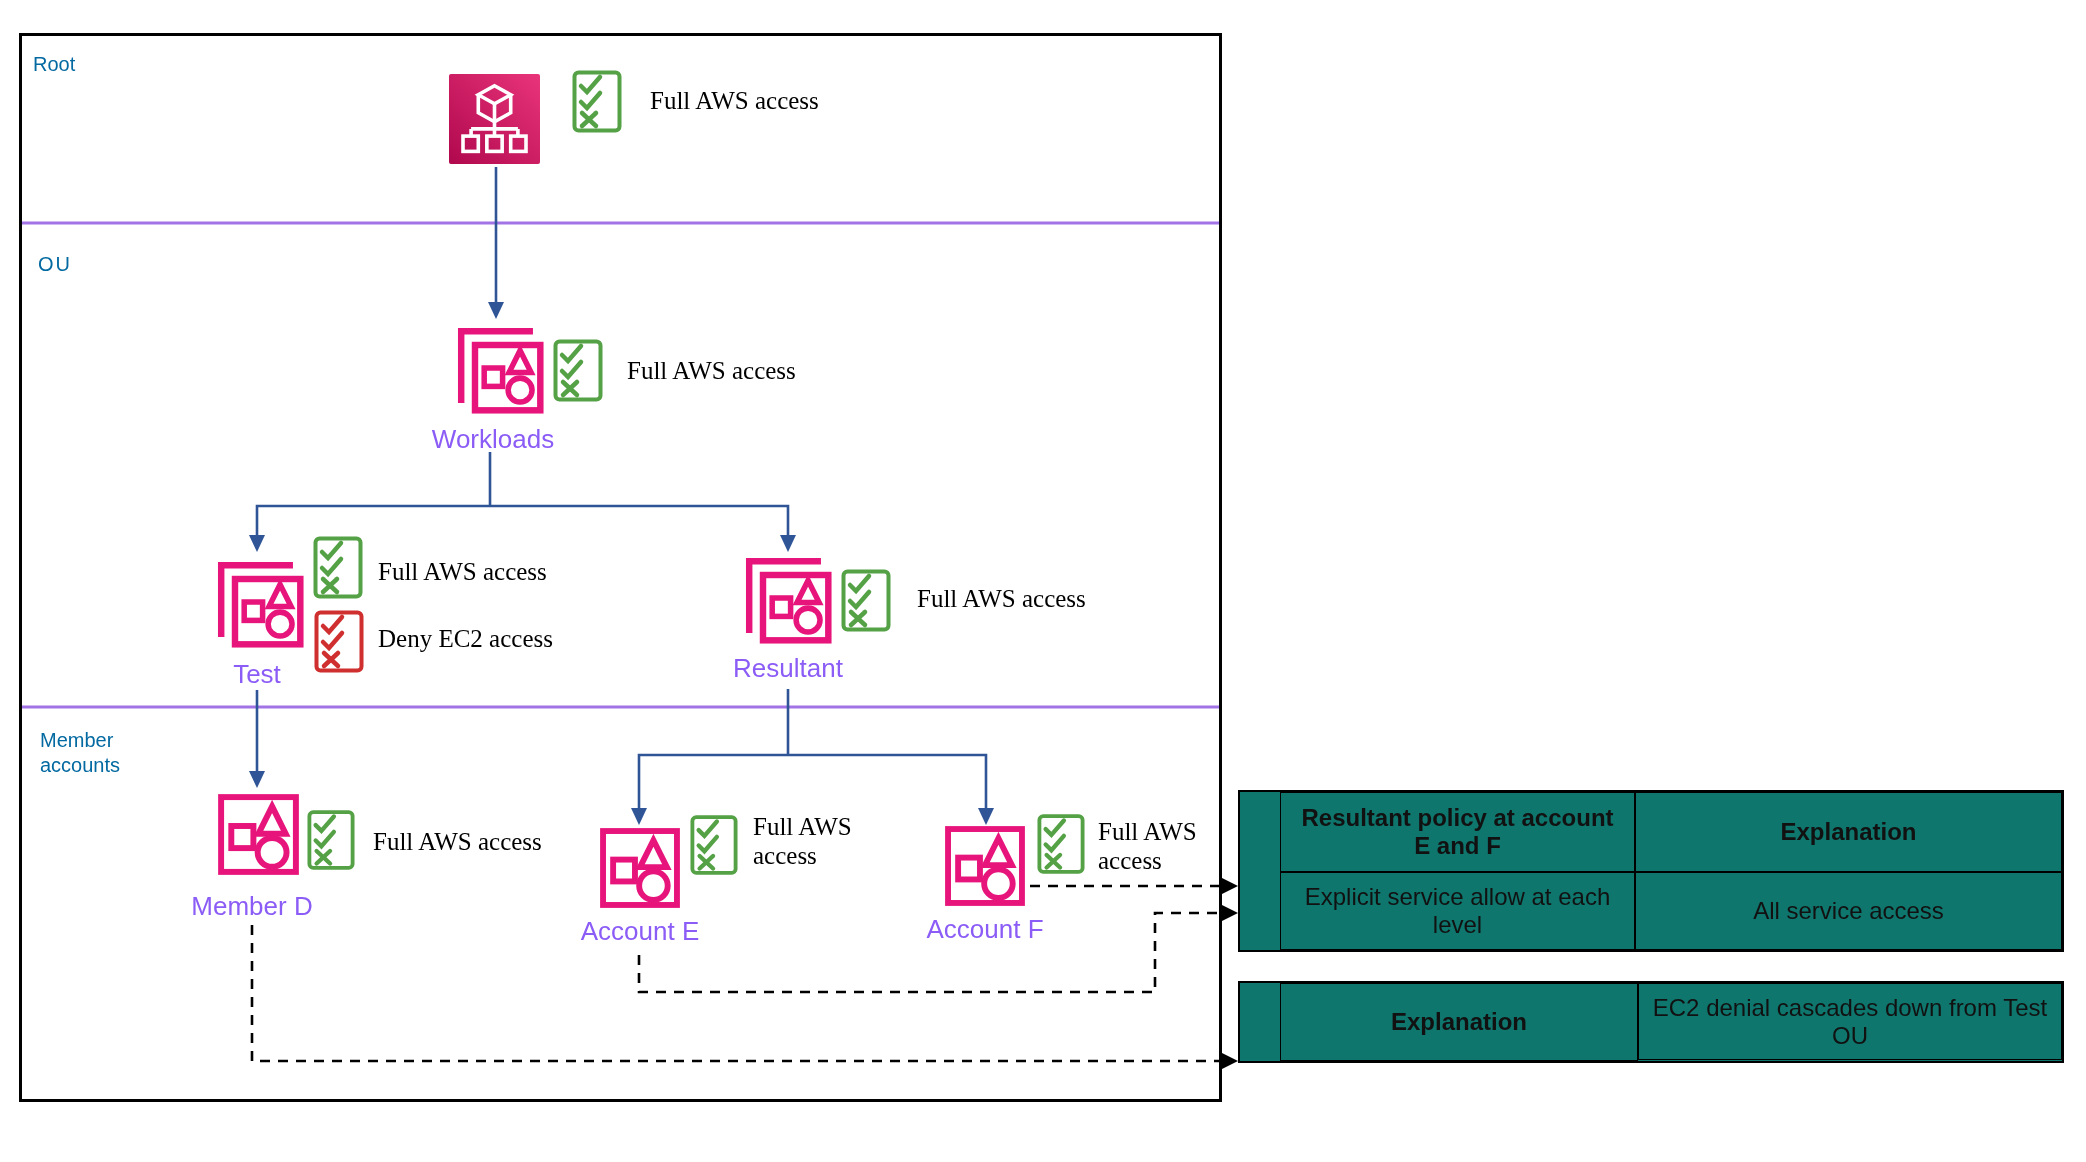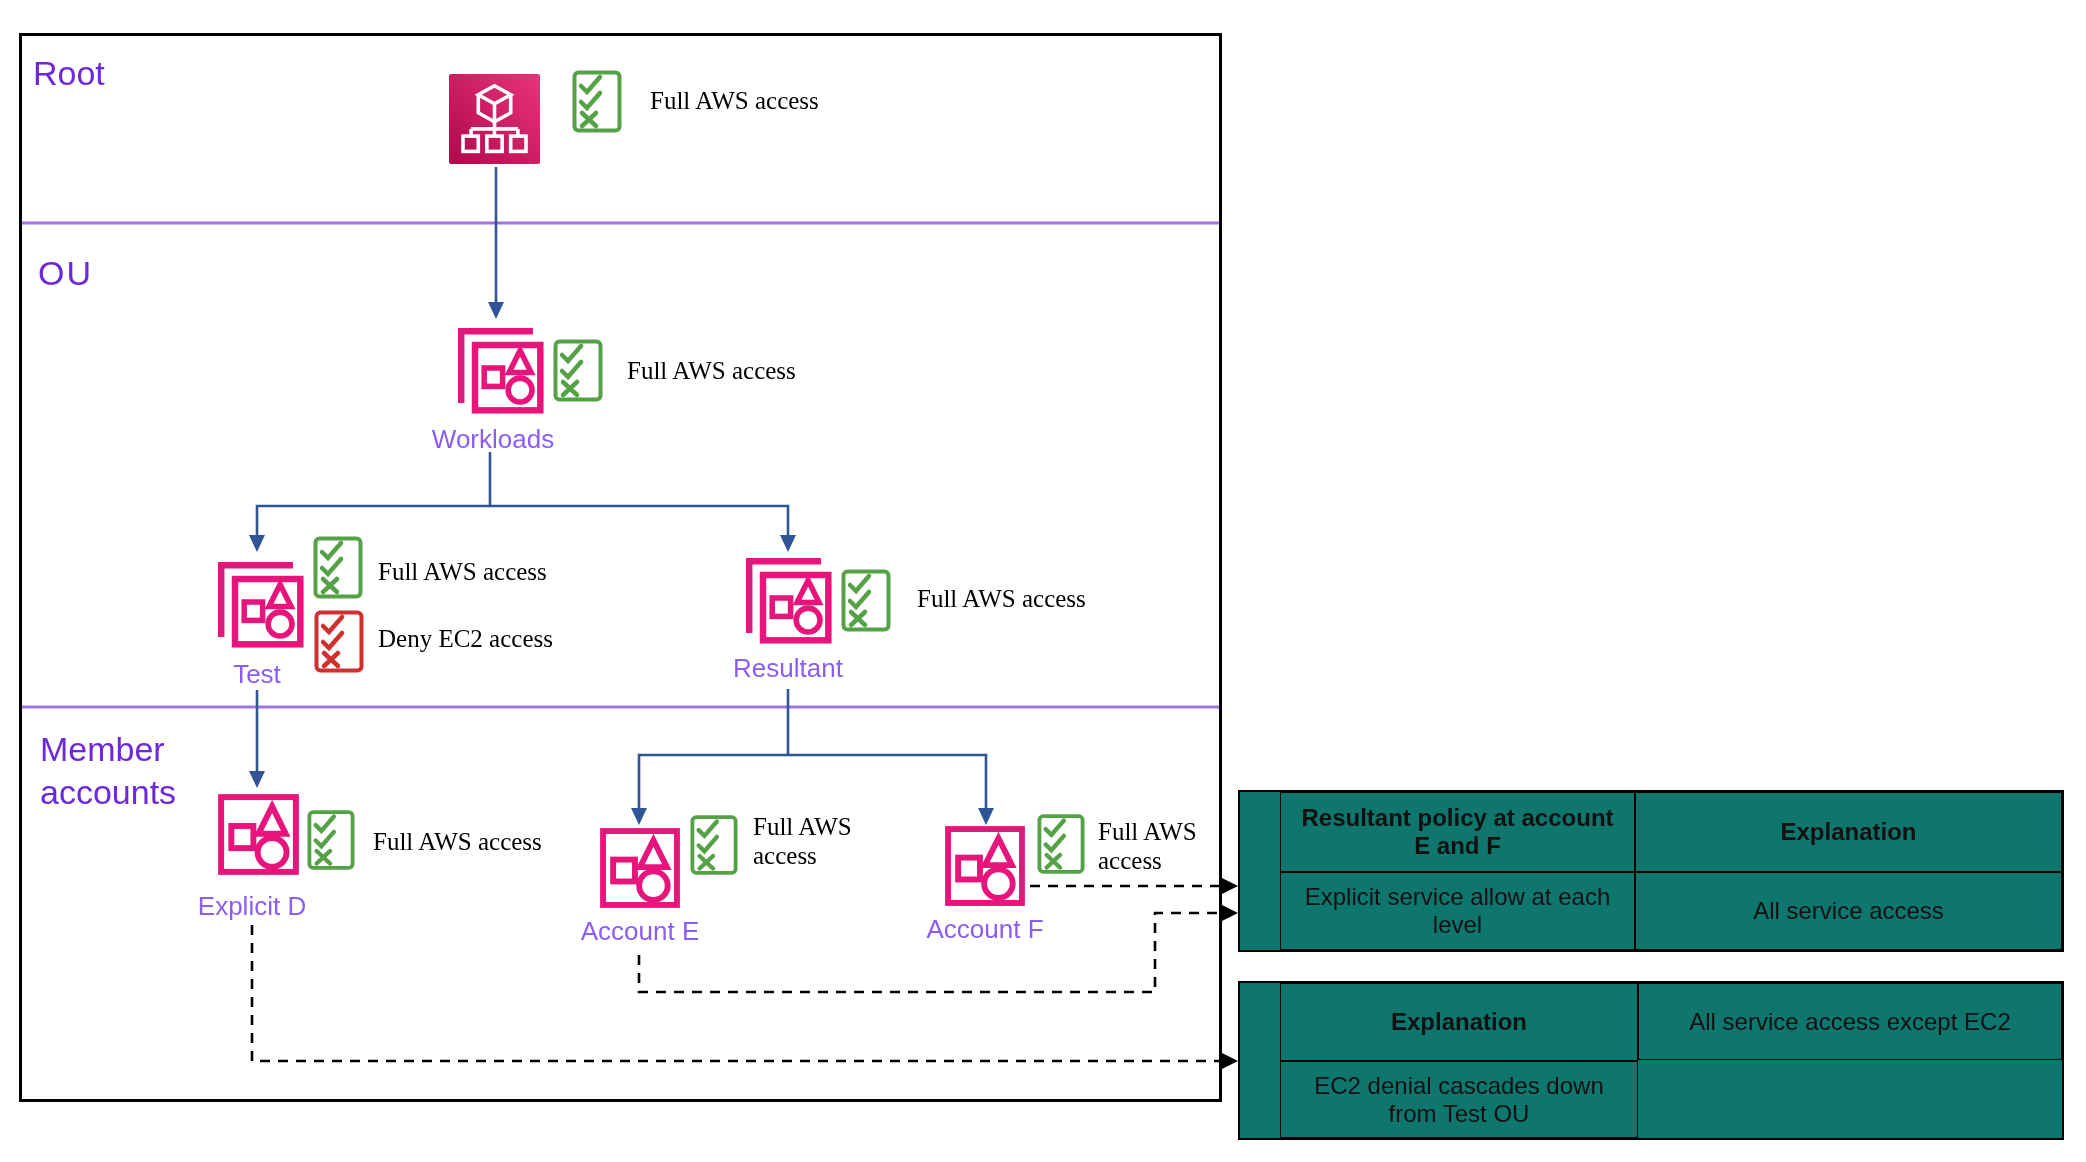--- a/index.html
+++ b/index.html
@@ -6,21 +6,21 @@
   .canvas{
     position:relative;width:2086px;height:1162px;background:#ffffff;
     font-family:"Liberation Sans", sans-serif;color:#111;overflow:hidden;
   }
   .abs{position:absolute;}
   .outer-box{
     left:19px;top:33px;width:1203px;height:1069px;
     border:3px solid #000;box-sizing:border-box;background:#fff;
   }
   .overlay{left:0;top:0;width:2086px;height:1162px;pointer-events:none;}
-  .section-label{font-size:34px;line-height:1.25;color:#6d28d9;}
+  .section-label{font-size:20px;line-height:1.25;color:#0369a1;}
   .node-label{font-size:26px;color:#8b5cf6;transform:translateX(-50%);white-space:nowrap;}
   .policy-label{font-size:25px;color:#000;white-space:nowrap;font-family:Liberation Serif, serif;}
   .policy-label.wrap{white-space:normal;line-height:29px;width:150px;}
   .icon{display:block;}
   .org-icon-bg{
     background:linear-gradient(45deg,#b0084d 0%,#e9347a 100%);
     border-radius:2px;
   }
   .policy-table{
     border:2.5px solid #000;box-sizing:border-box;background:#0f766e;
@@ -178,21 +178,21 @@
   <svg class="abs icon" style="left:307px;top:809px" width="48" height="62" viewBox="0 0 50 63">
     <rect x="2.5" y="2.5" width="45" height="58" rx="4" fill="#fff" stroke="#55a146" stroke-width="4"></rect>
     <g stroke="#55a146" stroke-width="4.5" fill="none" stroke-linecap="round">
       <path d="M9 16 L15 22 L28 7"></path>
         <path d="M9 32 L15 38 L28 23"></path>
       <path d="M10 43 L24 56"></path>
         <path d="M24 43 L10 56"></path>
     </g>
   </svg>
   <div class="abs policy-label" style="left:373px;top:828px">Full AWS access</div>
-  <div class="abs node-label" style="left:252px;top:891px">Explicit D</div>
+  <div class="abs node-label" style="left:252px;top:891px">Member D</div>
 
   <svg class="abs icon" style="left:598px;top:826px" width="84" height="84" viewBox="0 0 100 100" fill="none" stroke="#e7157b">
     <rect x="6" y="6" width="88" height="88" fill="#fff" stroke-width="7"></rect>
     <rect x="18" y="40" width="26" height="26" stroke-width="7"></rect>
     <path d="M66 17 L82 49 L50 49 Z" stroke-width="7"></path>
     <circle cx="66" cy="71" r="17" stroke-width="7"></circle>
   </svg>
   <svg class="abs icon" style="left:690px;top:814px" width="48" height="62" viewBox="0 0 50 63">
     <rect x="2.5" y="2.5" width="45" height="58" rx="4" fill="#fff" stroke="#55a146" stroke-width="4"></rect>
     <g stroke="#55a146" stroke-width="4.5" fill="none" stroke-linecap="round">
@@ -225,17 +225,16 @@
 
   <div class="abs policy-table" style="left:1238px;top:790px;width:826px">
     <div class="cell th" style="height:80px">Resultant policy at account E and F</div>
     <div class="cell th" style="height:80px">Explanation</div>
     <div class="cell" style="height:78px">Explicit service allow at each level</div>
     <div class="cell" style="height:78px">All service access</div>
   </div>
 
   <div class="abs policy-table t2" style="left:1238px;top:981px;width:826px">
     <div class="cell th" style="height:78px">Explanation</div>
-    <div class="cell" style="height:77px">All service access except EC2</div>
     <div class="cell" style="height:77px">EC2 denial cascades down from Test OU</div>
   </div>
 
 </div>
 
 </body></html>

